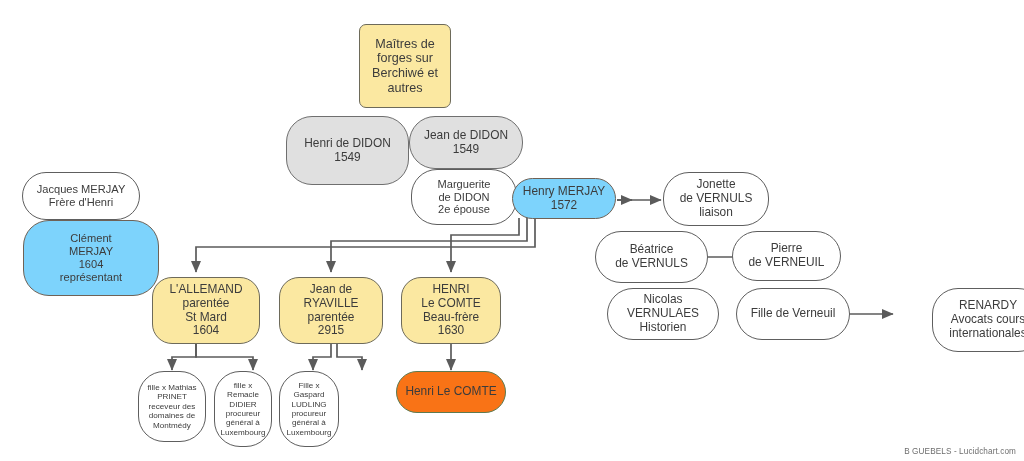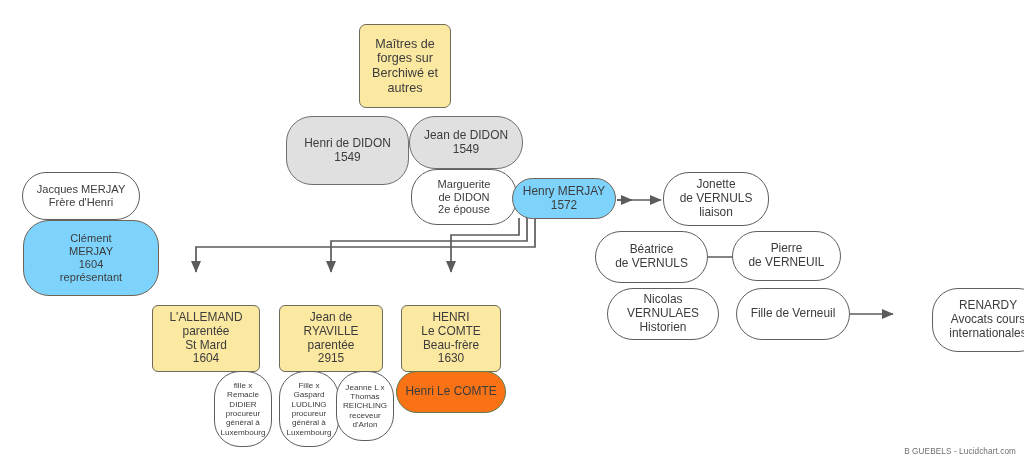--- a/index.html
+++ b/index.html
@@ -44,21 +44,21 @@
   }
   
   .fill-yellow { background: #fbe8a1; border-color: #6d6a5a; }
   .fill-gray   { background: #e0e0e0; border-color: #6f6f6f; }
   .fill-orange { background: #7dd3fc; border-color: #6f6256; }
   .fill-white  { background: #ffffff; border-color: #5e5e5e; }
   .fill-green   { background: #f97316; border-color: #5d7a50; }
 
   
   .r-sm  { border-radius: 7px; }
-  .r-md  { border-radius: 6px; margin-top: 28px; }
+  .r-md  { border-radius: 20px; }
   .r-lg  { border-radius: 26px; }
   .r-pill{ border-radius: 999px; }
 
   
   .fs-13 { font-size: 12.6px; }
   .fs-12 { font-size: 11.9px; }
   .fs-11 { font-size: 11.1px; }
   .fs-8  { font-size: 8.1px; }
 
   #footer {
@@ -159,38 +159,38 @@
   <div class="node fill-white r-lg fs-12" style="left:607px; top:288px; width:112px; height:52px;text-align:center;">Nicolas
 VERNULAES
 Historien</div>
 
   <div class="node fill-white r-lg fs-12" style="left:736px; top:288px; width:114px; height:52px;">Fille de Verneuil</div>
 
   <div class="node fill-white r-lg fs-12" style="left:932px; top:288px; width:112px; height:64px;">RENARDY
 Avocats cours
 internationales</div>
 
+  <div class="node fill-white r-lg fs-8" style="left:138px; top:371px; width:68px; height:71px;">fille x Mathias
+PRINET
+receveur des
+domaines de
+Montmédy</div>
 
   <div class="node fill-white r-lg fs-8" style="left:214px; top:371px; width:58px; height:76px;">fille x
 Remacle
 DIDIER
 procureur
 général à
 Luxembourg</div>
 
   <div class="node fill-white r-lg fs-8" style="left:279px; top:371px; width:60px; height:76px;">Fille x
 Gaspard
 LUDLING
 procureur
 général à
 Luxembourg</div>
 
-  <div class="node fill-white r-lg fs-8" style="left:336px; top:371px; width:58px; height:70px;">Jeanne L x
-Thomas
-REICHLING
-receveur
-d'Arlon</div>
 
   <div class="node fill-green r-lg fs-12" style="left:396px; top:371px; width:110px; height:42px;">Henri Le COMTE</div>
 
   <div id="footer">B GUEBELS - Lucidchart.com</div>
 
 </div>
 
 </body></html>

